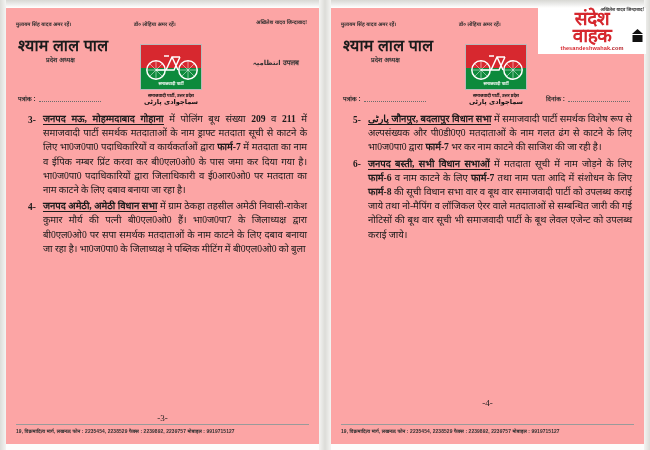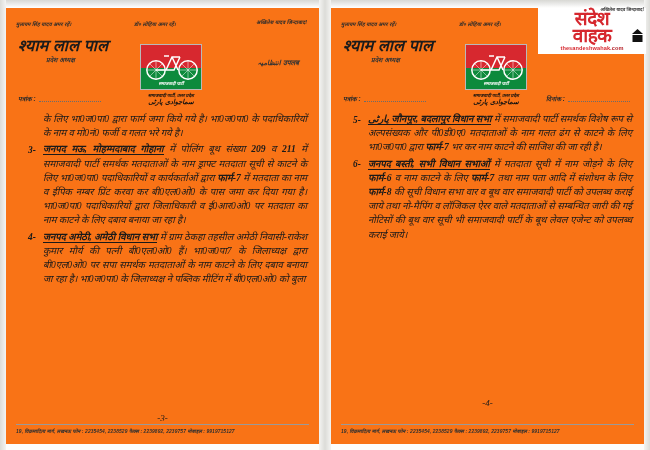--- a/index.html
+++ b/index.html
@@ -21,22 +21,21 @@
     width: 325px;
     height: 450px;
     background: #fdfdfc;
     overflow: hidden;
   }
   .page.left  { left: 0; }
   .page.right { left: 325px; }
   .page-inner {
     position: absolute;
     left: 6px; right: 6px; top: 8px; bottom: 6px;
-    background: #f97316;
-    font-style: italic;
+    background: #fca5a5;
   }
   .edge-top {
     position:absolute; left:0; right:0; top:0; height:7px;
     background: linear-gradient(180deg,#d8d8d4 0%, #ececeb 60%, #fbfbfa 100%);
   }
   .edge-left {
     position:absolute; left:0; top:0; bottom:0; width:6px;
     background: linear-gradient(90deg,#dcdcd8 0%, #f4f4f2 100%);
   }
   .edge-right {
@@ -299,24 +298,20 @@
           <div class="logo-cap2">سماجوادی پارٹی</div>
         </div>
 
         <div class="reffield ref-left">
           <span>पत्रांक :</span>
           <span class="dotline"></span>
         </div>
       </div>
 
       <div class="body" id="body-left">
-          <div class="para cont">
-            <div class="para-num"></div>
-            <div class="para-text"><span>के लिए भा0ज0पा0 द्वारा फार्म जमा किये गये है। भा0ज0पा0 के पदाधिकारियों के नाम व मो0नं0 फर्जी व गलत भरे गये है।</span></div>
-          </div>
           <div class="para">
             <div class="para-num">3-</div>
             <div class="para-text"><b class="hl">जनपद मऊ, मोहम्मदाबाद गोहाना</b><span> में पोलिंग बूथ संख्या </span><b class="bd">209</b><span> व </span><b class="bd">211</b><span> में समाजवादी पार्टी समर्थक मतदाताओं के नाम ड्राफ्ट मतदाता सूची से काटने के लिए भा0ज0पा0 पदाधिकारियों व कार्यकर्ताओं द्वारा </span><b class="bd">फार्म-7</b><span> में मतदाता का नाम व ईपिक नम्बर प्रिंट करवा कर बी0एल0ओ0 के पास जमा कर दिया गया है। भा0ज0पा0 पदाधिकारियों द्वारा जिलाधिकारी व ई0आर0ओ0 पर मतदाता का नाम काटने के लिए दबाव बनाया जा रहा है।</span></div>
           </div>
           <div class="para">
             <div class="para-num">4-</div>
             <div class="para-text"><b class="hl">जनपद अमेठी, अमेठी विधान सभा</b><span> में ग्राम ठेकहा तहसील अमेठी निवासी-राकेश कुमार मौर्य की पत्नी बी0एल0ओ0 हैं। भा0ज0पा7 के जिलाध्यक्ष द्वारा बी0एल0ओ0 पर सपा समर्थक मतदाताओं के नाम काटने के लिए दबाव बनाया जा रहा है। भा0ज0पा0 के जिलाध्यक्ष ने पब्लिक मीटिंग में बी0एल0ओ0 को बुला</span></div>
           </div>
         </div>
       <div class="pagenum" style="top:405px;">-3-</div>

